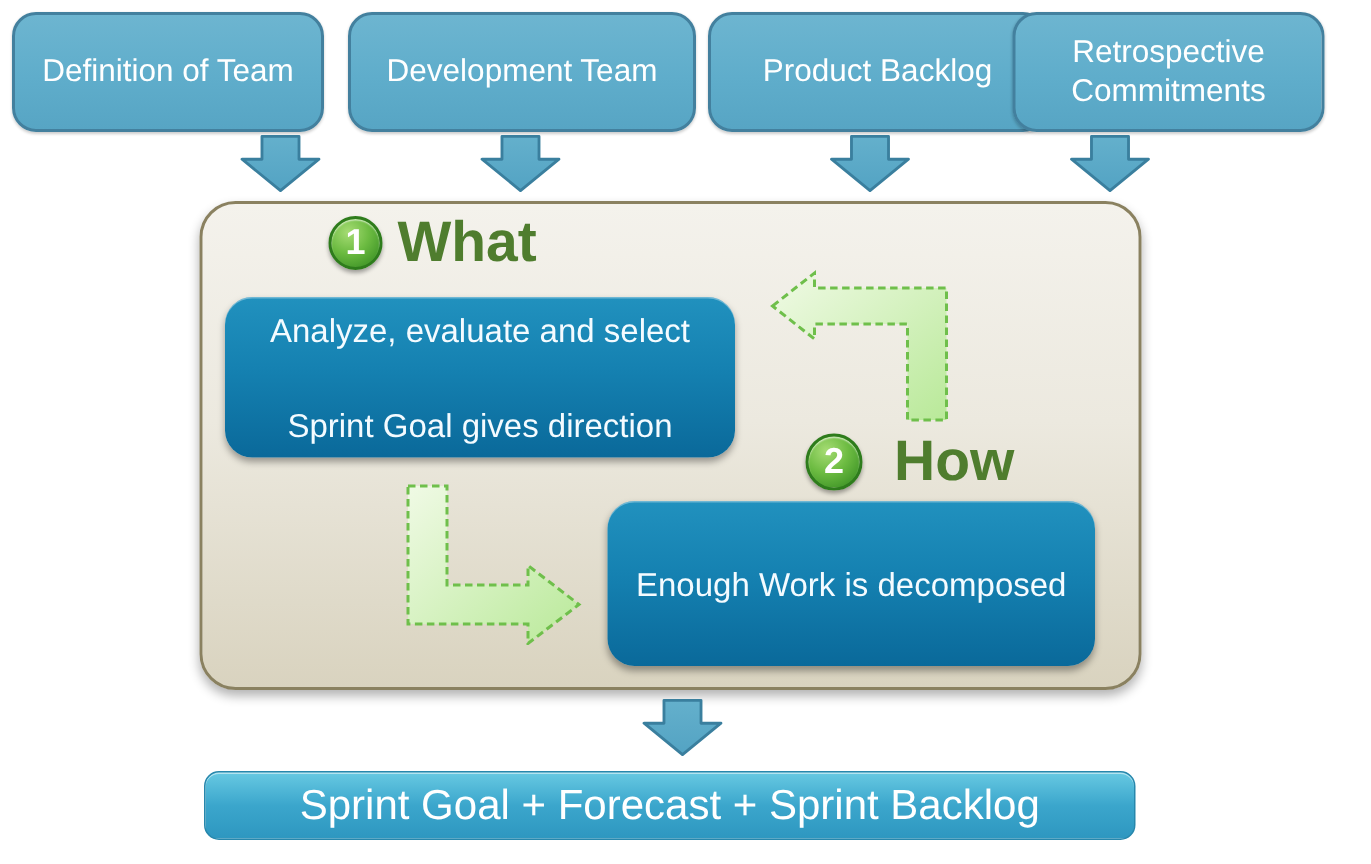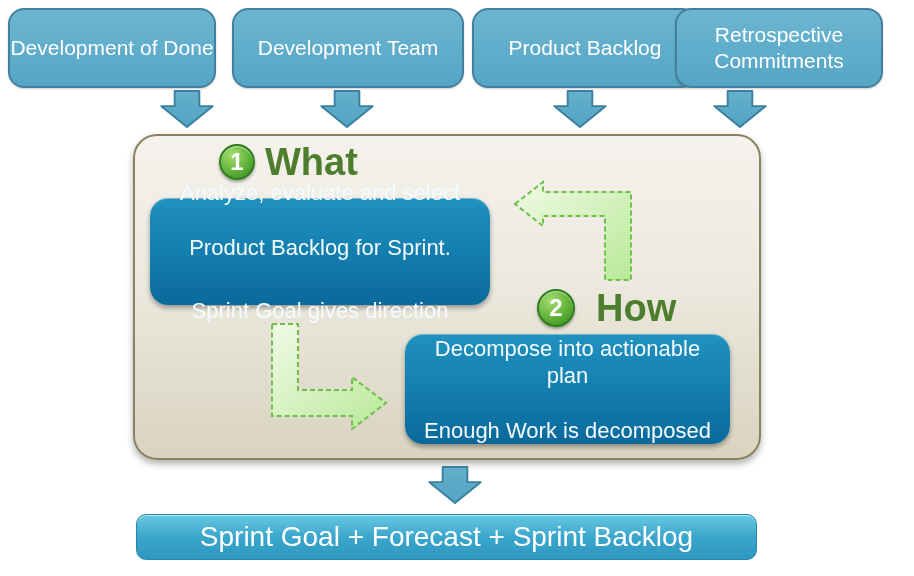--- a/index.html
+++ b/index.html
@@ -67,21 +67,21 @@
       <stop offset="1" stop-color="#b9e999"></stop>
     </linearGradient>
     <linearGradient id="blueArrowFill" x1="0" y1="0" x2="0" y2="1">
       <stop offset="0" stop-color="#64b0cc"></stop>
       <stop offset="1" stop-color="#53a3c3"></stop>
     </linearGradient>
   </defs>
 </svg>
 
 <div class="input-box" style="left:8px;width:208px;">
-  <span>Development of Done</span>
+  <span>Definition of Team</span>
 </div>
 <div class="input-box" style="left:232px;width:232px;">
   <span>Development Team</span>
 </div>
 <div class="input-box" style="left:472px;width:226px;">
   <span>Product Backlog</span>
 </div>
 <div class="input-box" style="left:675px;width:208px;">
   <span>Retrospective</span>
   <span>Commitments</span>
@@ -102,39 +102,37 @@
 
 <div class="panel">
 
   <div class="badge" style="left:84px;top:8px;">
     <span>1</span>
   </div>
   <div class="step-title" style="left:130px;top:6px;">What</div>
 
   <div class="content-box" style="left:15px;top:62px;width:340px;height:107px;">
     <span>Analyze, evaluate and select</span>
-    <span>Product Backlog for Sprint.</span>
     <span class="gap">Sprint Goal gives direction</span>
   </div>
 
   <svg class="green-arrow" style="left:378px;top:42px;" width="120" height="105" viewBox="0 0 120 105">
     <path d="M2,26 L30,4 L30,14 L118,14 L118,102 L92,102 L92,38 L30,38 L30,48 Z" fill="url(#greenFill)" stroke="#6fbf4b" stroke-width="2" stroke-dasharray="5,3" stroke-linejoin="miter"></path>
   </svg>
 
   <div class="badge" style="left:402px;top:153px;width:38px;height:38px;">
     <span>2</span>
   </div>
   <div class="step-title" style="left:450px;top:152px;margin-left:11px;">How</div>
 
   <svg class="green-arrow" style="left:135px;top:186px;" width="118" height="108" viewBox="0 0 118 108">
     <path d="M2,2 L28,2 L28,68 L82,68 L82,55 L116,81 L82,107 L82,94 L2,94 Z" fill="url(#greenFill)" stroke="#6fbf4b" stroke-width="2" stroke-dasharray="5,3" stroke-linejoin="miter"></path>
   </svg>
 
   <div class="content-box" style="left:270px;top:198px;width:325px;height:110px;">
-    <span>Decompose into actionable plan</span>
     <span>Enough Work is decomposed</span>
   </div>
 
 </div>
 
 <svg class="blue-arrow" style="left:423px;top:466px;" viewBox="0 0 64 40">
   <polygon points="19,1 45,1 45,17 59,17 32,39 5,17 19,17" fill="url(#blueArrowFill)" stroke="#3a7f9e" stroke-width="2" stroke-linejoin="round"></polygon>
 </svg>
 
 <div class="output-bar">

